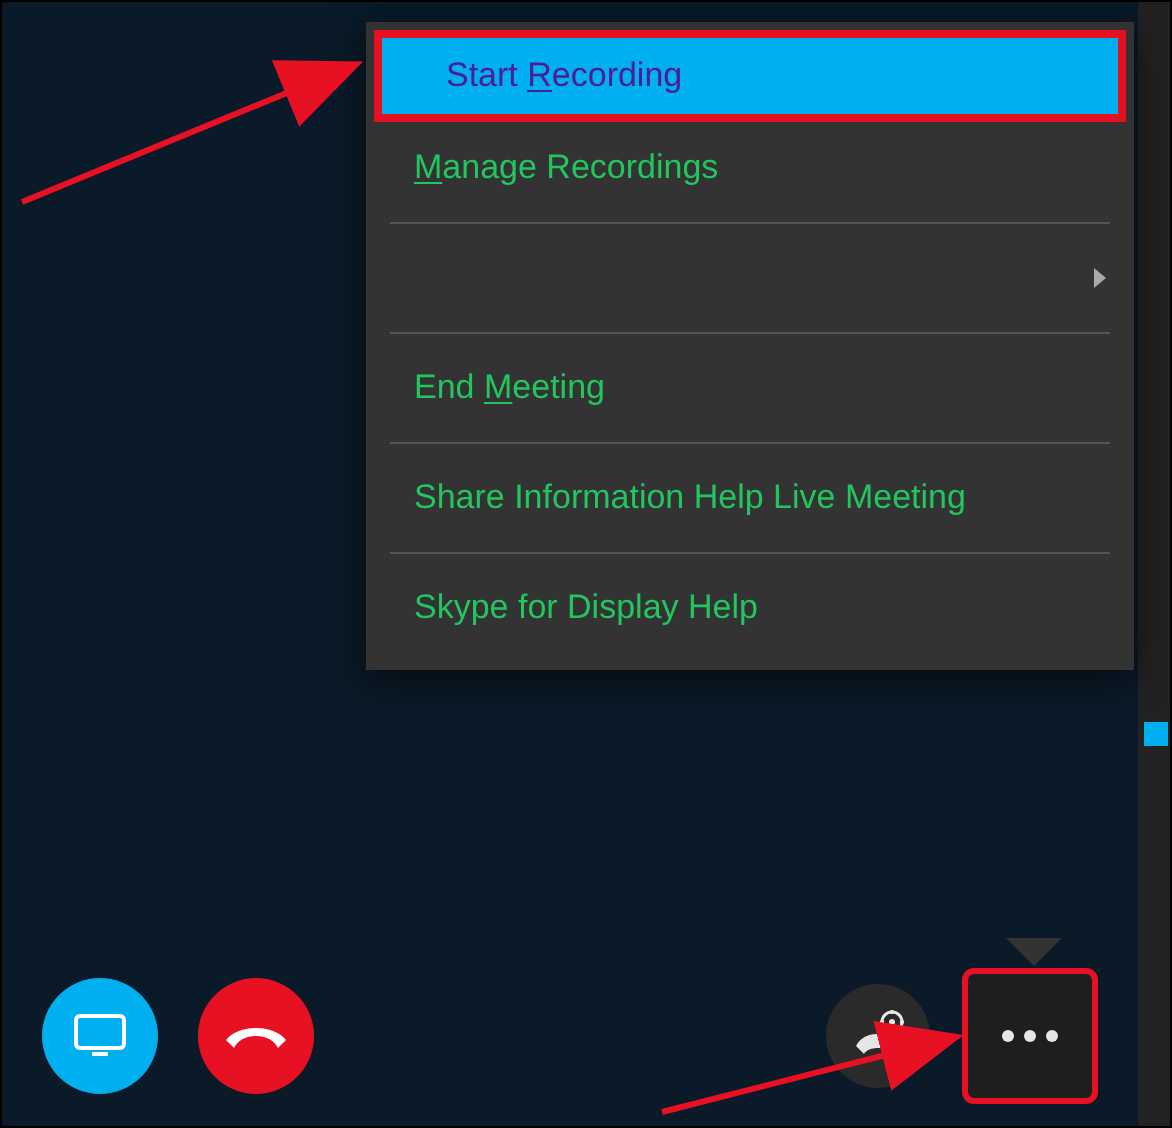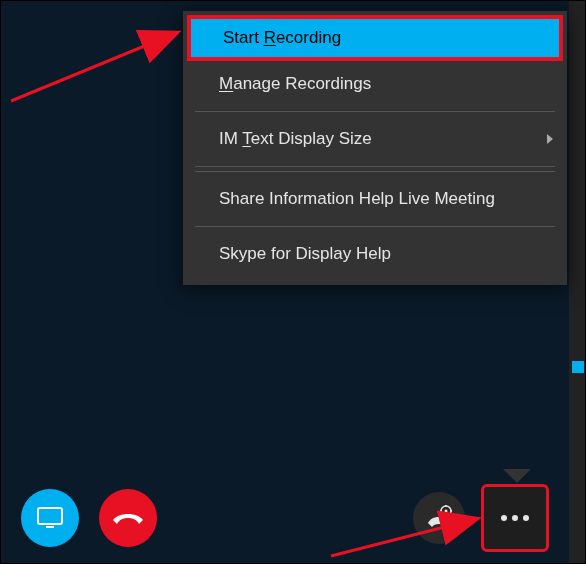--- a/index.html
+++ b/index.html
@@ -71,30 +71,30 @@
     .menu {
       position: absolute;
       left: 182px; top: 10px;
       width: 384px;
       background: #333333;
       box-shadow: 0 4px 18px rgba(0,0,0,.6);
       padding-bottom: 8px;
     }
     .menu-item {
       height: 46px;
-      padding: 0 36px;
+      padding: 0 24px;
       display: flex;
       align-items: center;
-      color: #e5e5e5;
+      color: #22c55e;
       font-size: 17px;
       position: relative;
     }
     .menu-item.highlight {
       background: #00aff0;
-      color: #000000;
+      color: #4c1d95;
       margin: 4px 4px 0 4px;
       border: 4px solid #e81123;
       height: 46px;
       padding: 0 32px;
     }
     .menu-item .u { text-decoration: underline; text-decoration-color: currentColor; text-underline-offset: 2px; }
     .menu-sep {
       height: 1px;
       background: #555;
       margin: 4px 12px;
@@ -179,24 +179,26 @@
 
 <div class="menu">
   <div class="menu-item highlight">
     <span>Start <span class="u">R</span>ecording</span>
   </div>
   <div class="menu-item">
     <span><span class="u">M</span>anage Recordings</span>
   </div>
   <div class="menu-sep"></div>
   <div class="menu-item">
-    <span>IM <span class="u">T</span>ext Display Size</span>
     <span class="submenu-arrow"></span>
   </div>
   <div class="menu-sep"></div>
+  <div class="menu-item">
+    <span>End <span class="u">M</span>eeting</span>
+  </div>
   <div class="menu-sep"></div>
   <div class="menu-item">
     <span>Share Information Help Live Meeting</span>
   </div>
   <div class="menu-sep"></div>
   <div class="menu-item">
     <span>Skype for Display Help</span>
   </div>
 </div>
 

